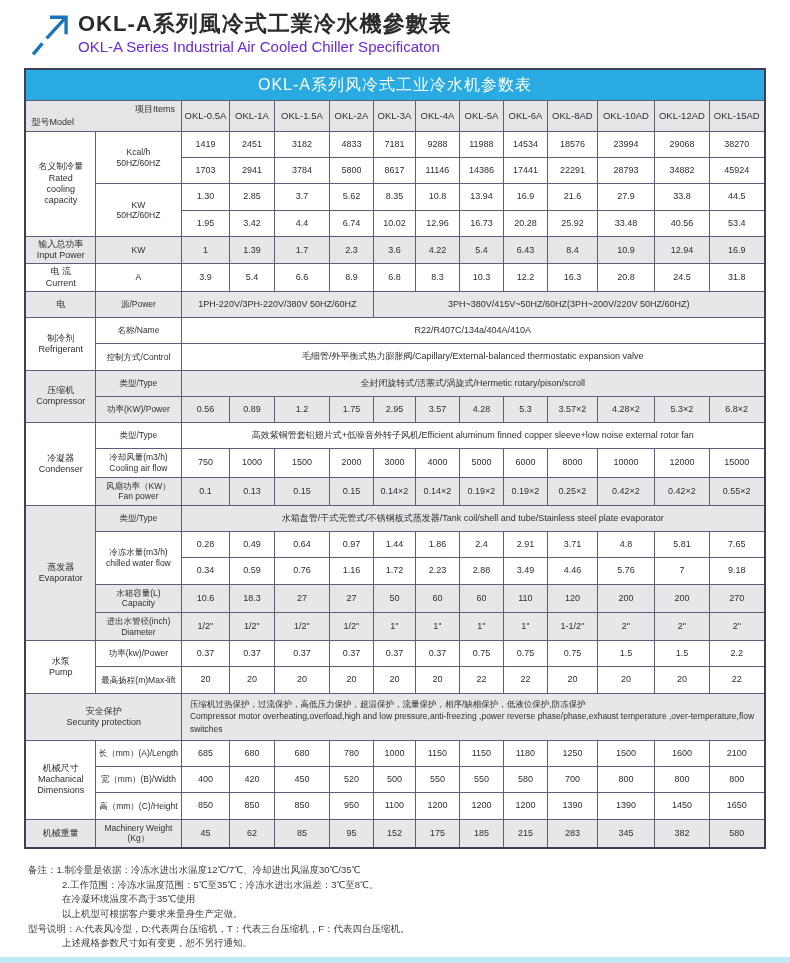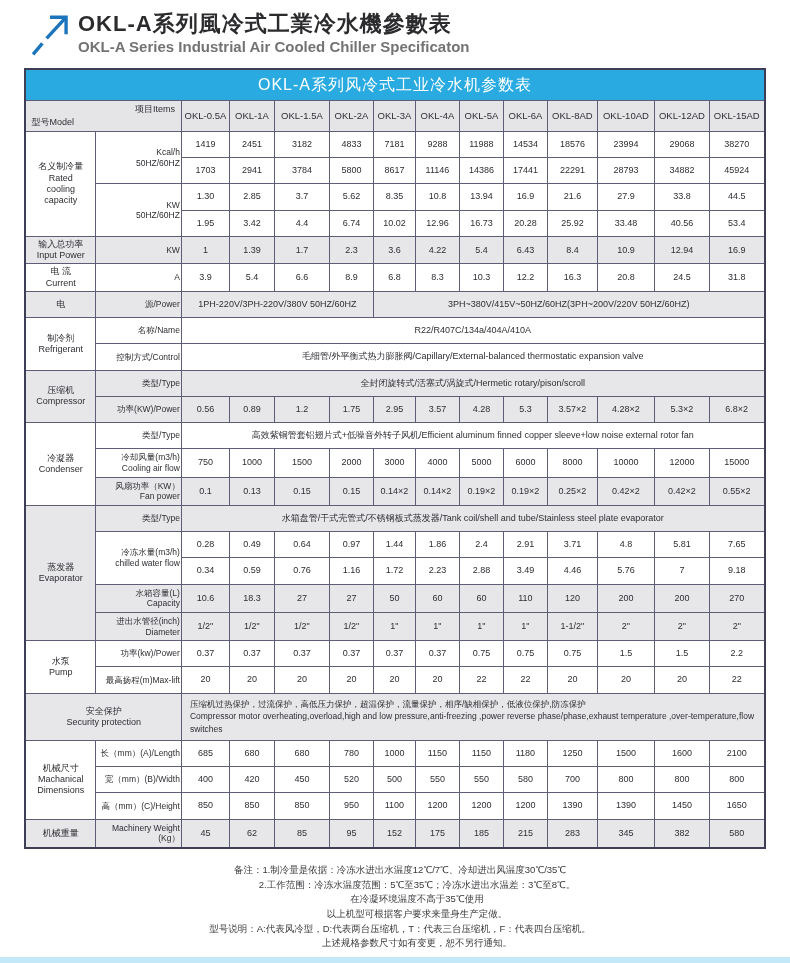--- a/index.html
+++ b/index.html
@@ -15,42 +15,42 @@
   html,body{background:#fff;}
   body{
     width:790px;height:963px;position:relative;overflow:hidden;
     font-family:"Liberation Sans", sans-serif;color:var(--ink);
   }
   
   .page-header{display:flex;align-items:flex-start;padding:10px 20px 4px 28px;}
   .logo{width:44px;height:46px;flex:0 0 auto;margin-top:2px;}
   .titles{margin-left:6px;}
   .title-zh{font-size:22px;font-weight:700;letter-spacing:1px;color:#2b2b2e;line-height:1.25;}
-  .title-en{font-size:15px;font-weight:700;color:#737373;line-height:1.2;}
+  .title-en{font-size:15px;font-weight:400;color:#6d28d9;line-height:1.2;}
   
   table{border-collapse:collapse;width:618px;margin:6px auto 0 auto;border:2px solid var(--border-dark);table-layout:fixed;}
   td{border:1px solid var(--border);text-align:center;vertical-align:middle;
      font-size:9px;line-height:1.25;color:var(--ink);white-space:pre-line;padding:2px 1px;background:#fff;}
   td.titlebar{background:var(--accent);color:#fff;font-size:16px;font-weight:500;padding:5px 0;letter-spacing:1px;}
   tr.head td{background:var(--headgray);font-size:9.5px;padding:9px 0;}
   td.corner{
     position:relative;padding:0;
     background-color:var(--headgray);
     background-image:linear-gradient(to bottom right, transparent 49.5%, #9393a5 49.5%, #9393a5 50.8%, transparent 50.8%);
   }
   .c-model{position:absolute;left:5px;bottom:3px;font-size:9px;}
   .c-items{position:absolute;right:6px;top:3px;font-size:9px;}
   td.label{font-size:9px;}
-  td.item{font-size:8.5px;padding:3px 1px;text-align:right;}
+  td.item{font-size:8.5px;padding:3px 1px;}
   td.value{padding:7px 1px;}
   td.left{text-align:left;padding:4px 8px;font-size:8.5px;line-height:1.5;}
   tr.shade td{background:var(--shade);}
   
   .notes{padding:14px 18px 0 28px;font-size:9.5px;color:#3a3a3e;}
-  .note-line{line-height:1.55;white-space:pre-wrap;text-align:center;}
+  .note-line{line-height:1.55;white-space:pre-wrap;}
   .indent-0{padding-left:0;}
   .indent-1{padding-left:34px;}
   .notes-en{margin-top:4px;}
   .bottom-strip{position:absolute;left:0;bottom:0;width:100%;height:6px;background:#c3e8f7;}
 </style>
 </head>
 <body>
 
 <header class="page-header">
   <svg class="logo" viewBox="0 0 52 54" aria-hidden="true">

